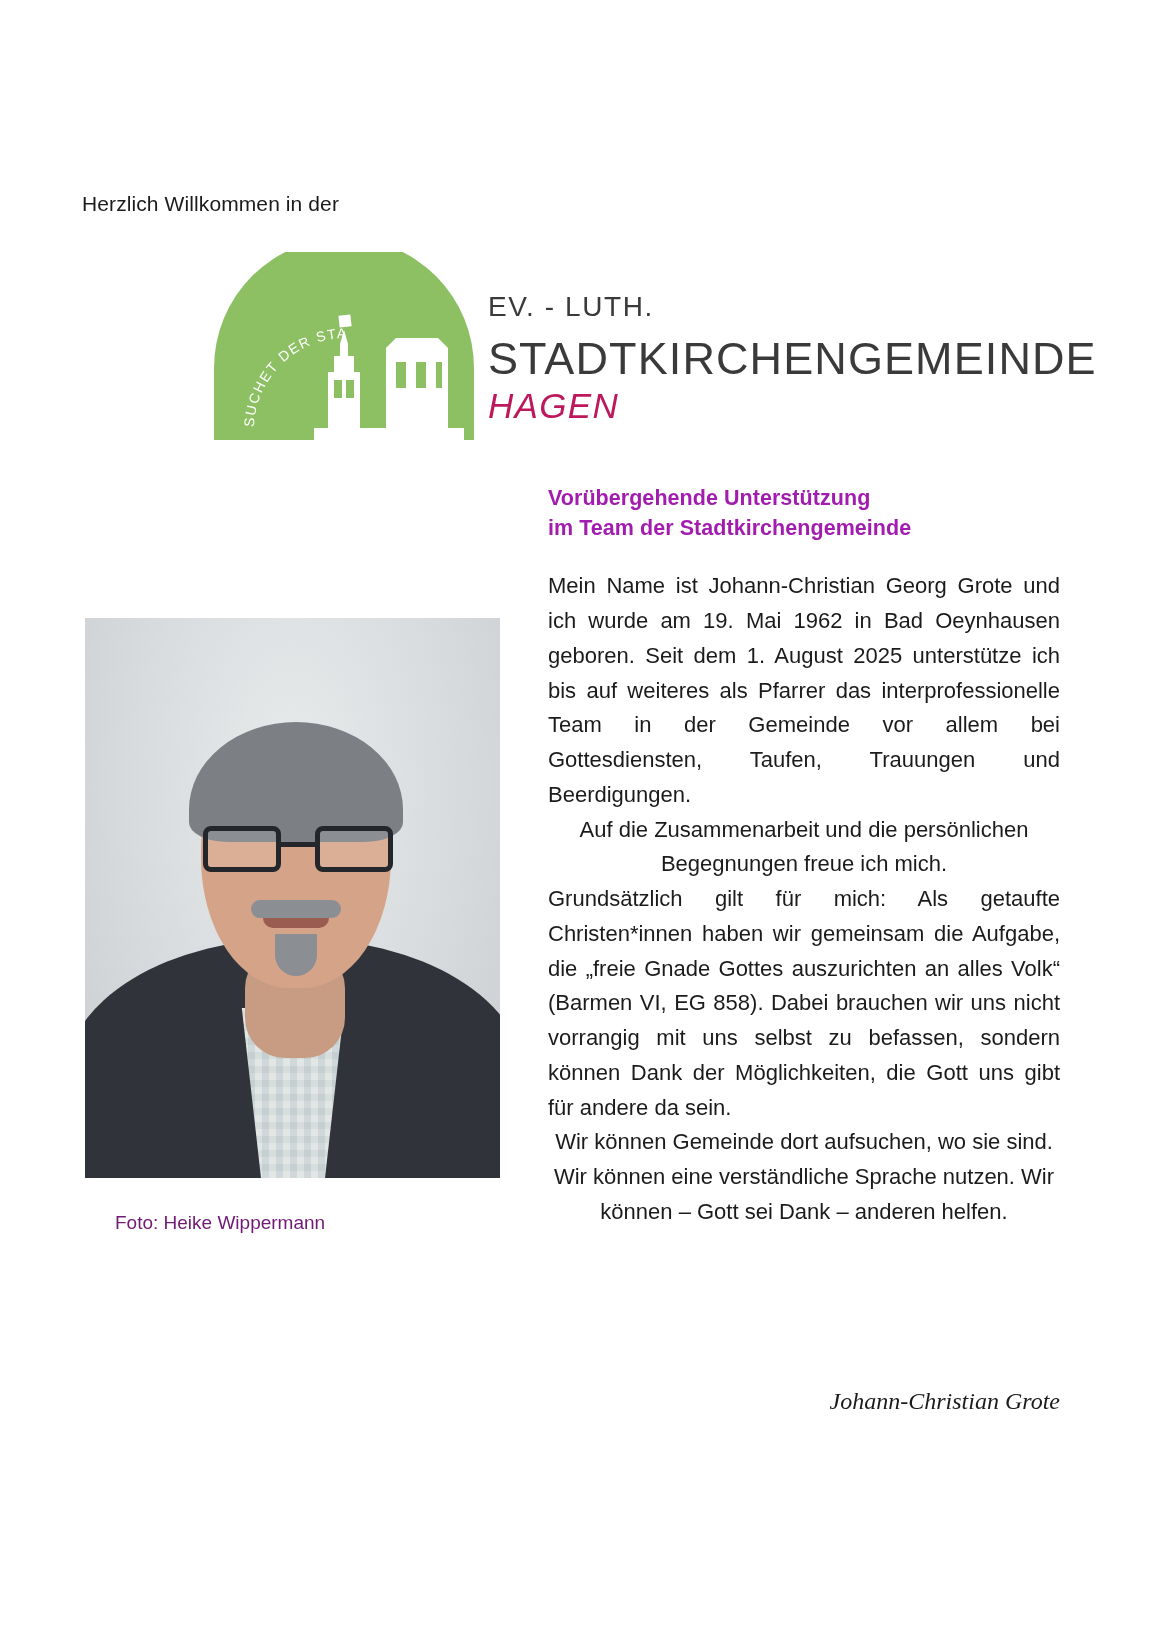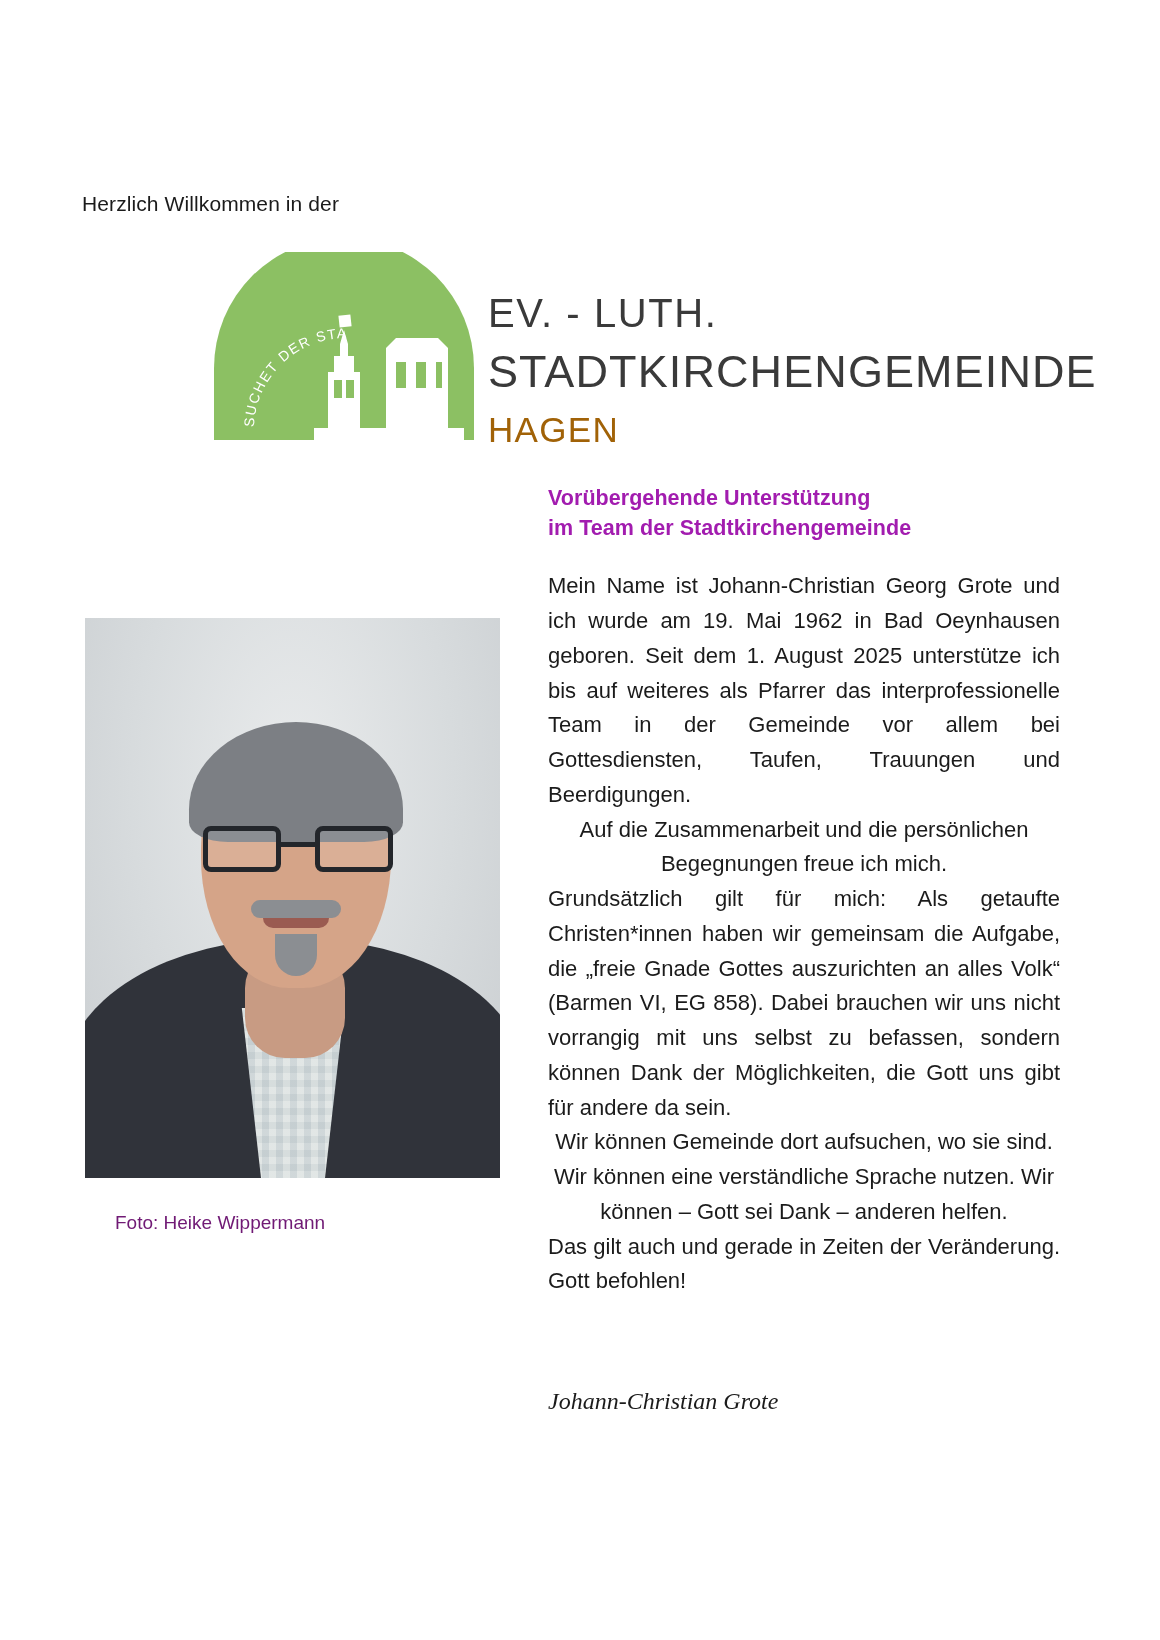--- a/index.html
+++ b/index.html
@@ -51,39 +51,40 @@
   }
   .logo-mark svg { display: block; }
 
   .logo-words {
     position: absolute;
     left: 278px;
     top: 40px;
     width: 600px;
   }
   .logo-line1 {
-    font-size: 40px;
+    font-size: 28px;
     letter-spacing: 1.6px;
     color: #3a3a3a;
     line-height: 1.05;
   }
   .logo-line2 {
     font-size: 45px;
     letter-spacing: 1.1px;
     color: #3a3a3a;
     line-height: 1.15;
     margin-top: 12px;
     white-space: nowrap;
   }
   .logo-line3 {
     font-size: 35px;
     letter-spacing: 1.3px;
-    color: #a16207;
+    color: #be185d;
     line-height: 1.1;
-    margin-top: 13px;
+    margin-top: 2px;
+    font-style: italic;
   }
 
   
   .photo-wrap {
     position: absolute;
     left: 85px;
     top: 618px;
     width: 415px;
     height: 560px;
   }
@@ -234,21 +235,21 @@
     text-justify: inter-word;
     color: #1b1b1b;
   }
   .article p.nojust { text-align: center; }
 
   .signature {
     position: absolute;
     left: 548px;
     top: 1388px;
     width: 512px;
-    text-align: left;
+    text-align: right;
     font-family: "Liberation Serif", serif;
     font-style: italic;
     font-size: 24px;
     color: #1b1b1b;
   }
 </style>
 </head>
 <body>
 
 <div class="page">
@@ -320,18 +321,17 @@
 
   <div class="article">
     <h2>
       <span>Vorübergehende Unterstützung</span><br>
       <span>im Team der Stadtkirchengemeinde</span>
     </h2>
     <p>Mein Name ist Johann-Christian Georg Grote und ich wurde am 19. Mai 1962 in Bad Oeynhausen geboren. Seit dem 1. August 2025 unterstütze ich bis auf weiteres als Pfarrer das interprofessionelle Team in der Gemeinde vor allem bei Gottesdiensten, Taufen, Trauungen und Beerdigungen.</p>
     <p class="nojust">Auf die Zusammenarbeit und die persönlichen Begegnungen freue ich mich.</p>
     <p>Grundsätzlich gilt für mich: Als getaufte Christen*innen haben wir gemeinsam die Aufgabe, die „freie Gnade Gottes auszurichten an alles Volk“ (Barmen VI, EG 858). Dabei brauchen wir uns nicht vorrangig mit uns selbst zu befassen, sondern können Dank der Möglichkeiten, die Gott uns gibt für andere da sein.</p>
     <p class="nojust">Wir können Gemeinde dort aufsuchen, wo sie sind. Wir können eine verständliche Sprache nutzen. Wir können – Gott sei Dank – anderen helfen.</p>
-    <p>Das gilt auch und gerade in Zeiten der Veränderung. Gott befohlen!</p>
   </div>
 
   <div class="signature">Johann-Christian Grote</div>
 
 </div>
 
 </body></html>

